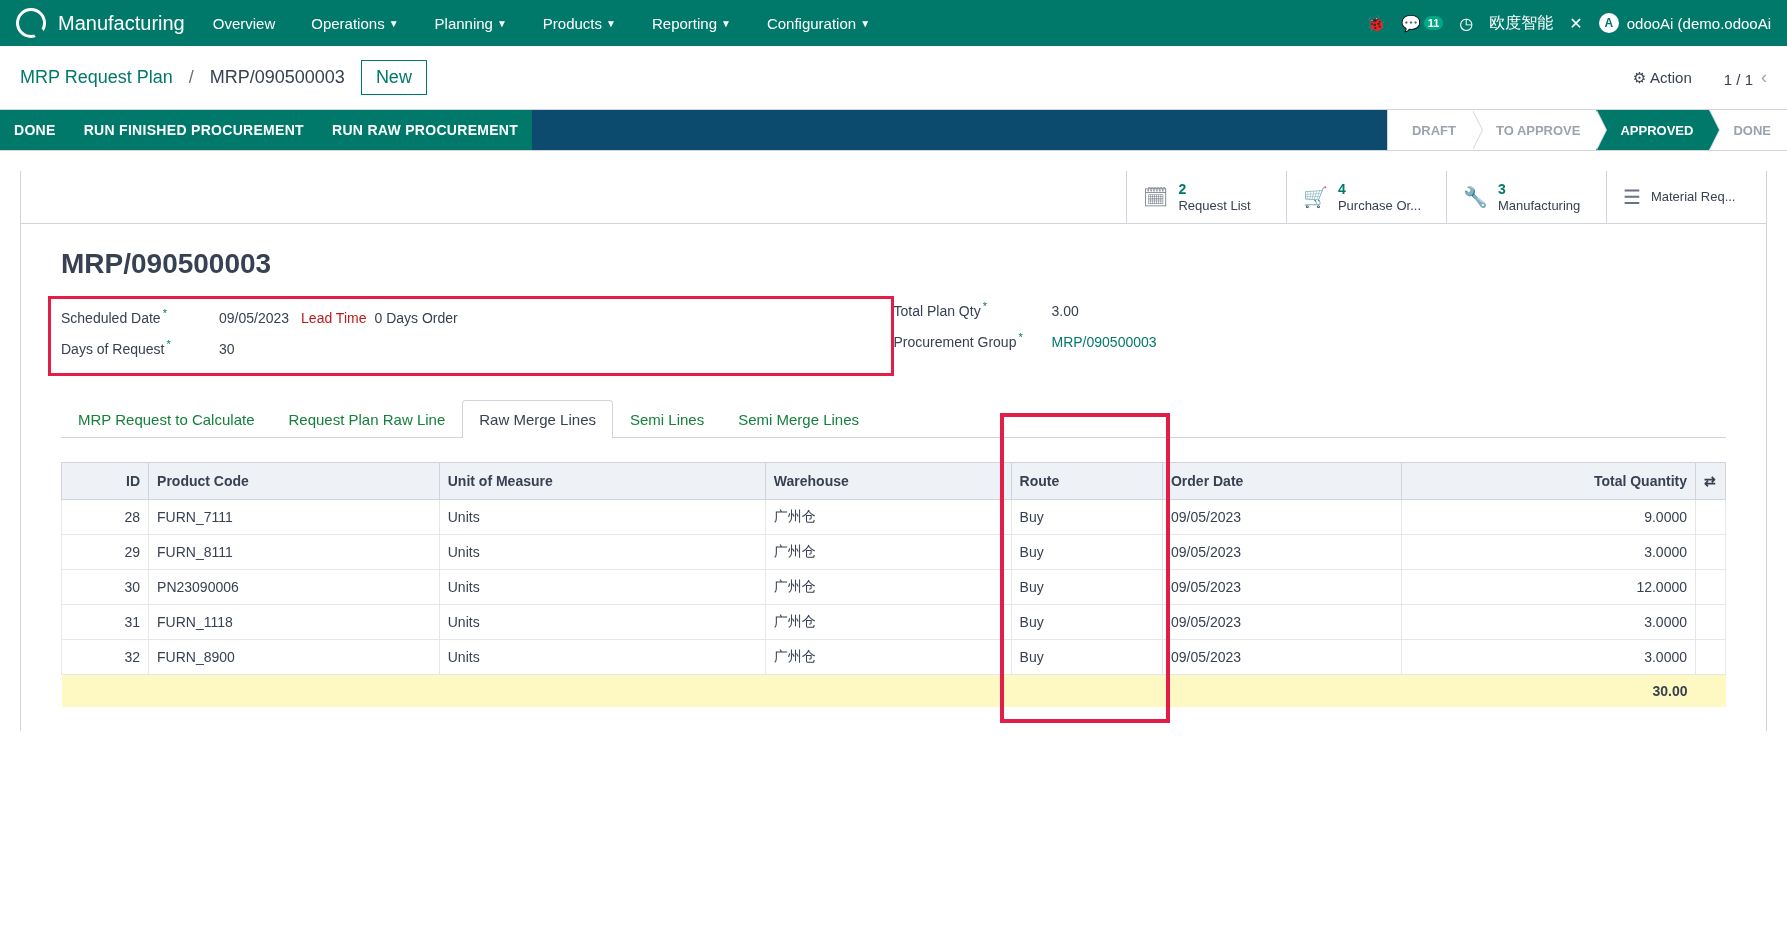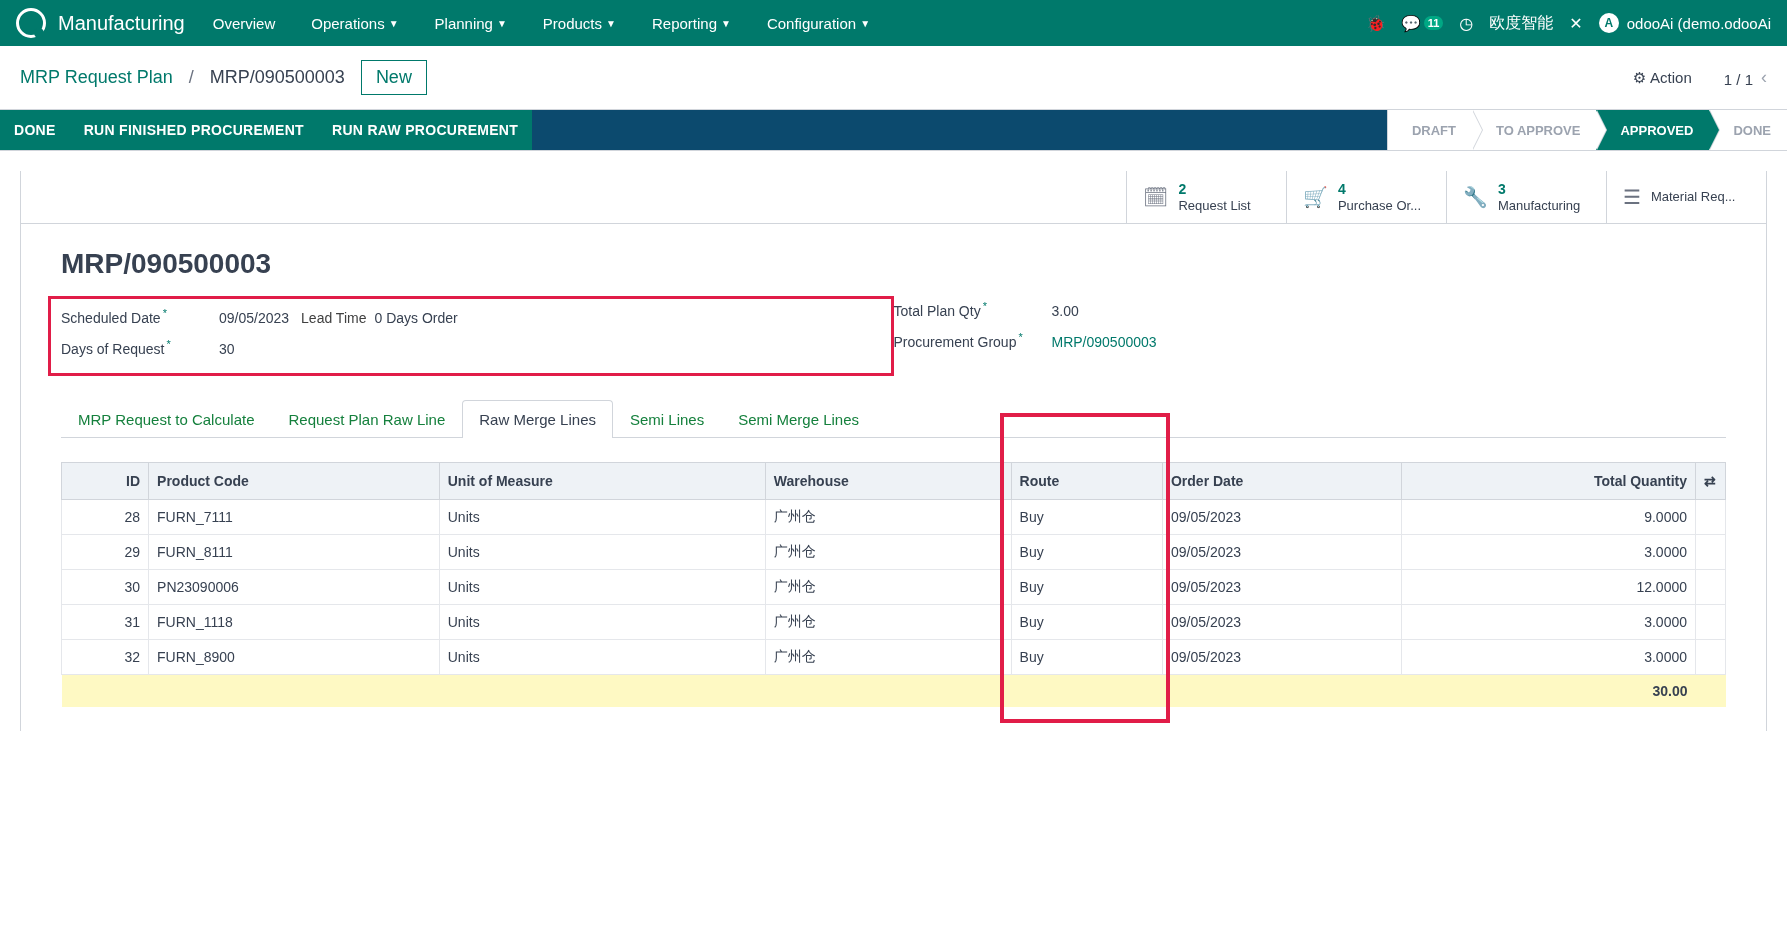--- a/index.html
+++ b/index.html
@@ -56,21 +56,21 @@
 
 .sheet{padding:24px 40px;border-left:1px solid #d1d5db;border-right:1px solid #d1d5db;margin:0 20px}
 .rec-title{font-size:28px;font-weight:600;color:#374151;margin-bottom:20px}
 .fieldrow{display:flex;}
 .fieldcol{flex:1}
 .field{display:flex;align-items:baseline;margin-bottom:12px;gap:8px}
 .flabel{width:150px;color:#374151;font-size:14px;position:relative}
 .flabel.req::after{content:"*";color:#00796b;font-size:11px;vertical-align:super;margin-left:2px}
 .fval{color:#374151;font-size:14px}
 .fval.link{color:#00796b;cursor:pointer}
-.flead{color:#404040;font-size:14px;margin-left:4px}
+.flead{color:#b91c1c;font-size:14px;margin-left:4px}
 .hilite{border:3px solid #e11d48;padding:8px 10px 4px;margin-left:-13px;margin-top:-4px}
 
 
 .tabs{display:flex;border-bottom:1px solid #d1d5db;margin-top:24px}
 .tab{padding:10px 16px;font-size:15px;color:#15803d;cursor:pointer;border:1px solid transparent;border-bottom:none;margin-bottom:-1px}
 .tab.active{color:#374151;border-color:#d1d5db;background:#fff;border-radius:4px 4px 0 0}
 
 
 .tbl{width:100%;border-collapse:collapse;margin-top:24px}
 .tbl th{background:#eef2f6;border:1px solid #d1d5db;padding:10px 8px;text-align:left;font-weight:600;font-size:14px;color:#374151}

